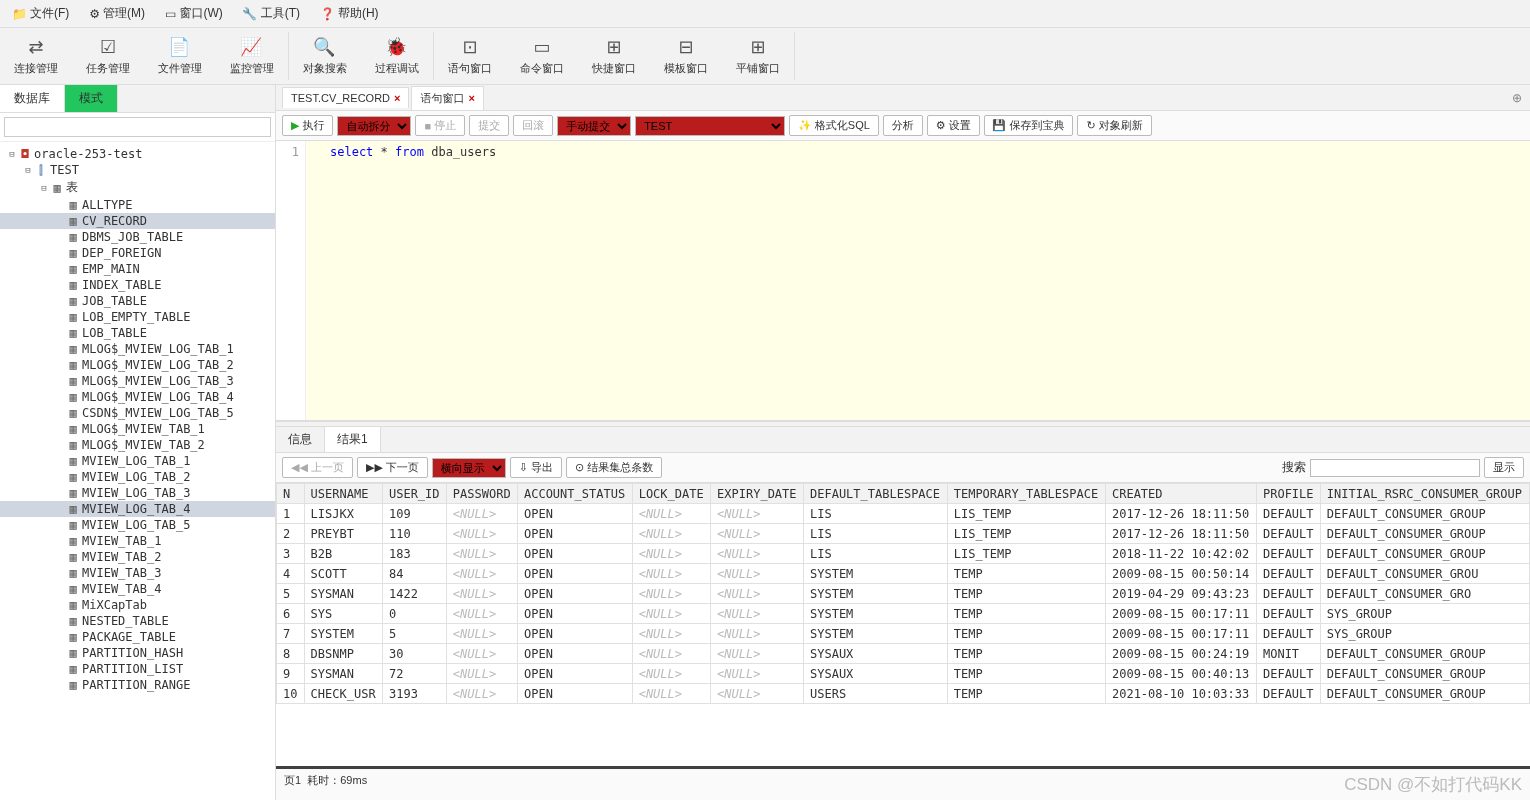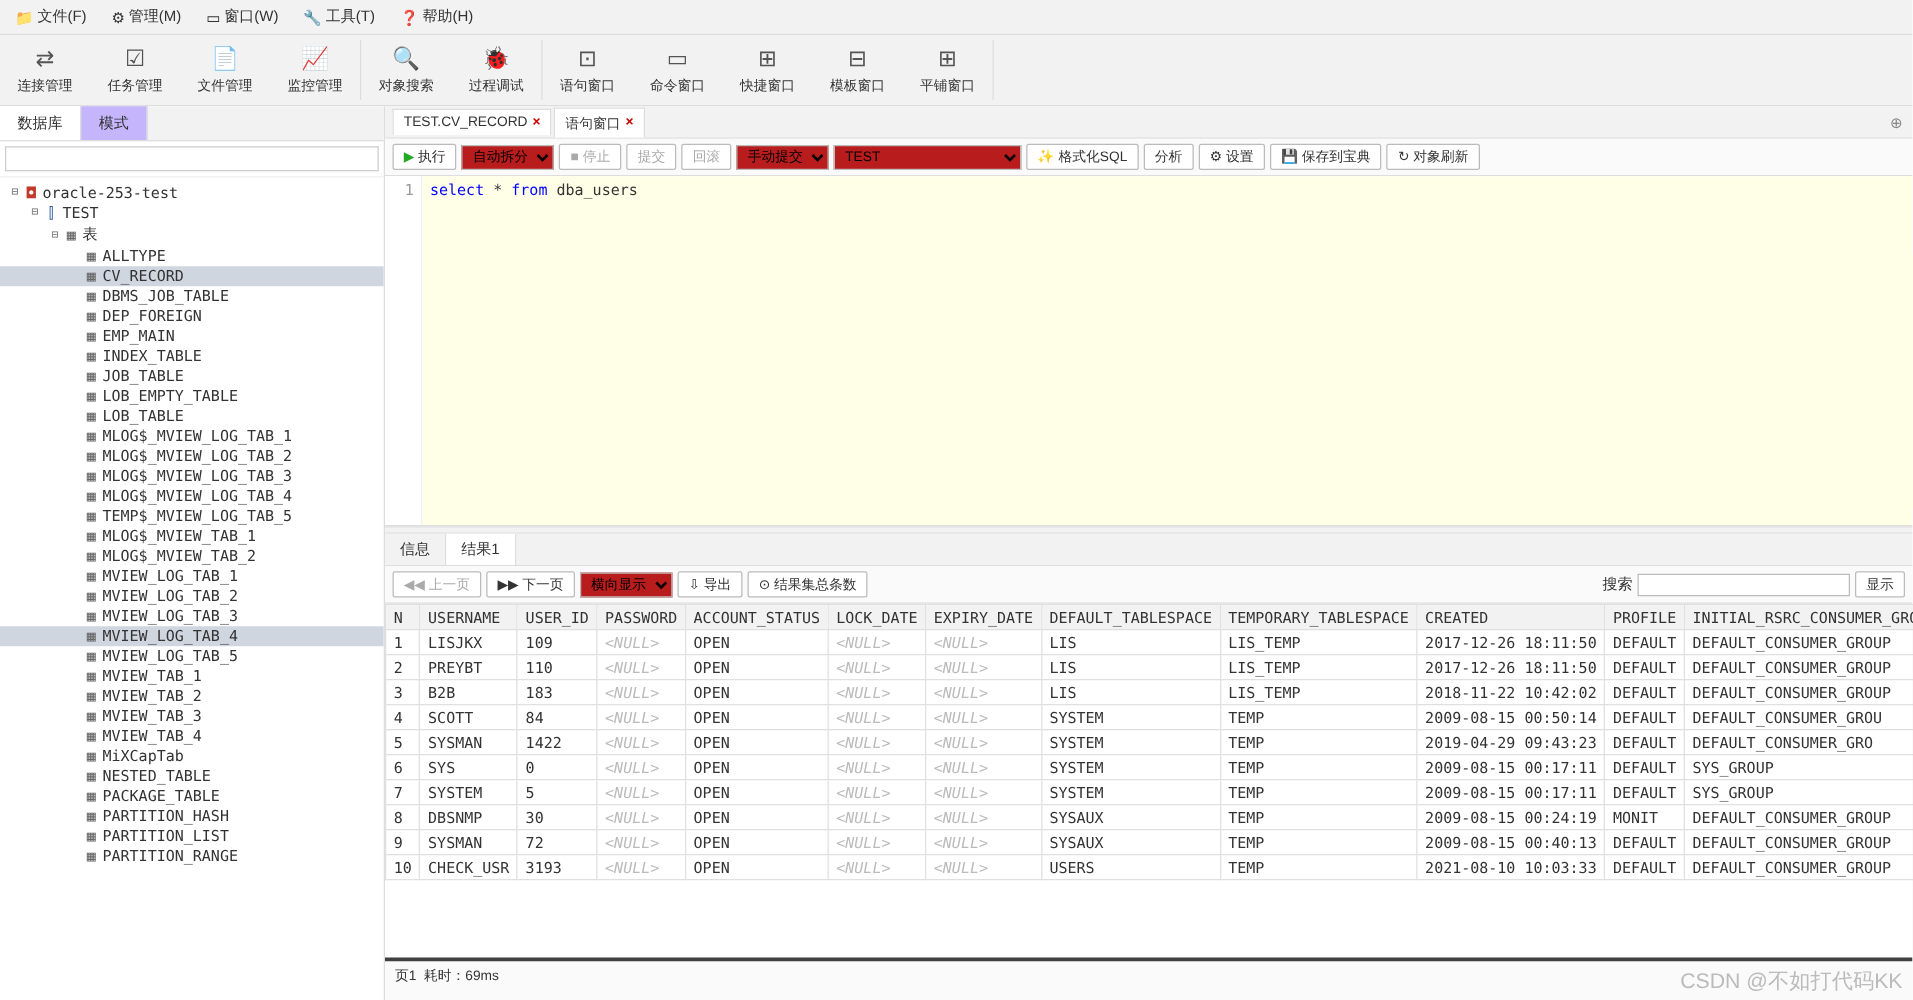--- a/index.html
+++ b/index.html
@@ -5,24 +5,24 @@
 * { box-sizing: border-box; margin: 0; padding: 0; }
 body { font-family: "Microsoft YaHei", Arial, sans-serif; font-size: 12px; background: #f5f5f5; color: #333; overflow: hidden; }
 .app { width: 1530px; height: 800px; display: flex; flex-direction: column; background: #fff; }
 .menubar { background: #f2f2f2; border-bottom: 1px solid #ddd; padding: 3px 6px; display: flex; gap: 8px; }
 .menubar-item { padding: 2px 6px; cursor: default; display: flex; align-items: center; gap: 3px; }
 .toolbar { background: #f2f2f2; border-bottom: 1px solid #ddd; display: flex; padding: 4px 0; }
 .tool-group { display: flex; border-right: 1px solid #ddd; }
 .tool-btn { display: flex; flex-direction: column; align-items: center; padding: 4px 14px; cursor: pointer; font-size: 11px; gap: 3px; }
 .tool-icon { font-size: 18px; color: #555; }
 .main { flex: 1; display: flex; min-height: 0; }
-.sidebar { width: 308px; border-right: 1px solid #ddd; display: flex; flex-direction: column; background: #fff; }
+.sidebar { width: 276px; border-right: 1px solid #ddd; display: flex; flex-direction: column; background: #fff; }
 .side-tabs { display: flex; border-bottom: 1px solid #ddd; background: #f2f2f2; }
 .side-tab { padding: 5px 14px; border-right: 1px solid #ddd; background: #fff; cursor: pointer; }
-.side-tab.inactive { background: #c4b5fd; }
+.side-tab.inactive { background: #22c55e; }
 .search-row { padding: 4px; border-bottom: 1px solid #eee; }
 .search-row input { width: 100%; padding: 2px 4px; border: 1px solid #ccc; font-size: 12px; }
 .tree { flex: 1; overflow: auto; padding: 4px 0; font-family: "SimSun", monospace; font-size: 12px; }
 .tree-node { padding: 1px 0 1px 0; white-space: nowrap; cursor: default; display: flex; align-items: center; }
 .tree-node.selected { background: #d0d6e0; }
 .tree-expander { width: 12px; text-align: center; color: #666; font-size: 9px; }
 .tree-icon { display: inline-block; width: 14px; margin-right: 2px; text-align: center; }
 .indent-0 { padding-left: 6px; }
 .indent-1 { padding-left: 22px; }
 .indent-2 { padding-left: 38px; }
@@ -31,21 +31,21 @@
 .editor-tabs { display: flex; background: #f2f2f2; border-bottom: 1px solid #ddd; padding-left: 6px; align-items: center; height: 26px;}
 .editor-tab { padding: 4px 8px; background: #fff; border: 1px solid #ddd; border-bottom: none; margin-right: 2px; display: flex; gap: 4px; align-items: center; font-size: 11px; cursor: pointer; }
 .close-x { color: #c00; font-weight: bold; cursor: pointer; }
 .editor-bar { display: flex; gap: 4px; padding: 4px 6px; border-bottom: 1px solid #ddd; background: #fafafa; align-items: center; flex-wrap: wrap; }
 .btn { border: 1px solid #bbb; background: #fff; padding: 2px 8px; cursor: pointer; display: flex; align-items: center; gap: 3px; font-size: 11px; border-radius: 2px; }
 .btn.disabled { color: #aaa; }
 .btn .play { color: #2a2; }
 .sel { border: 1px solid #bbb; padding: 2px 4px; font-size: 11px; background: #b91c1c; }
 .code-area { height: 280px; background: #fff; border-bottom: 1px solid #ddd; font-family: Consolas, monospace; font-size: 12px; display: flex; }
 .gutter { width: 30px; background: #fff; color: #999; text-align: right; padding: 4px 6px 0 0; border-right: 1px solid #eee; }
-.code-text { flex: 1; padding: 4px 6px; background: #ffffe8; }
+.code-text { flex: 1; padding: 4px 24px; background: #ffffe8; }
 .kw { color: #00f; }
 .splitter { height: 6px; background: #f2f2f2; border-top: 1px solid #ddd; border-bottom: 1px solid #ddd; }
 .result-tabs { display: flex; border-bottom: 1px solid #ddd; background: #f2f2f2; }
 .result-tab { padding: 4px 12px; border-right: 1px solid #ddd; cursor: pointer; }
 .result-tab.active { background: #fff; }
 .result-bar { display: flex; padding: 4px 6px; gap: 4px; align-items: center; border-bottom: 1px solid #ddd; background: #fafafa; }
 .spacer { flex: 1; }
 .result-bar input { border: 1px solid #bbb; padding: 2px 4px; width: 170px; font-size: 11px; }
 .grid-wrap { flex: 1; overflow: auto; }
 table.grid { border-collapse: collapse; width: 100%; font-family: "SimSun", Consolas, monospace; font-size: 12px; }
@@ -224,21 +224,21 @@
             <span>MLOG$_MVIEW_LOG_TAB_3</span>
           </div>
           <div class="tree-node indent-3">
             <span class="tree-expander"></span>
             <span class="tree-icon ico-grid">▦</span>
             <span>MLOG$_MVIEW_LOG_TAB_4</span>
           </div>
           <div class="tree-node indent-3">
             <span class="tree-expander"></span>
             <span class="tree-icon ico-grid">▦</span>
-            <span>TEMP$_MVIEW_LOG_TAB_5</span>
+            <span>CSDN$_MVIEW_LOG_TAB_5</span>
           </div>
           <div class="tree-node indent-3">
             <span class="tree-expander"></span>
             <span class="tree-icon ico-grid">▦</span>
             <span>MLOG$_MVIEW_TAB_1</span>
           </div>
           <div class="tree-node indent-3">
             <span class="tree-expander"></span>
             <span class="tree-icon ico-grid">▦</span>
             <span>MLOG$_MVIEW_TAB_2</span>

